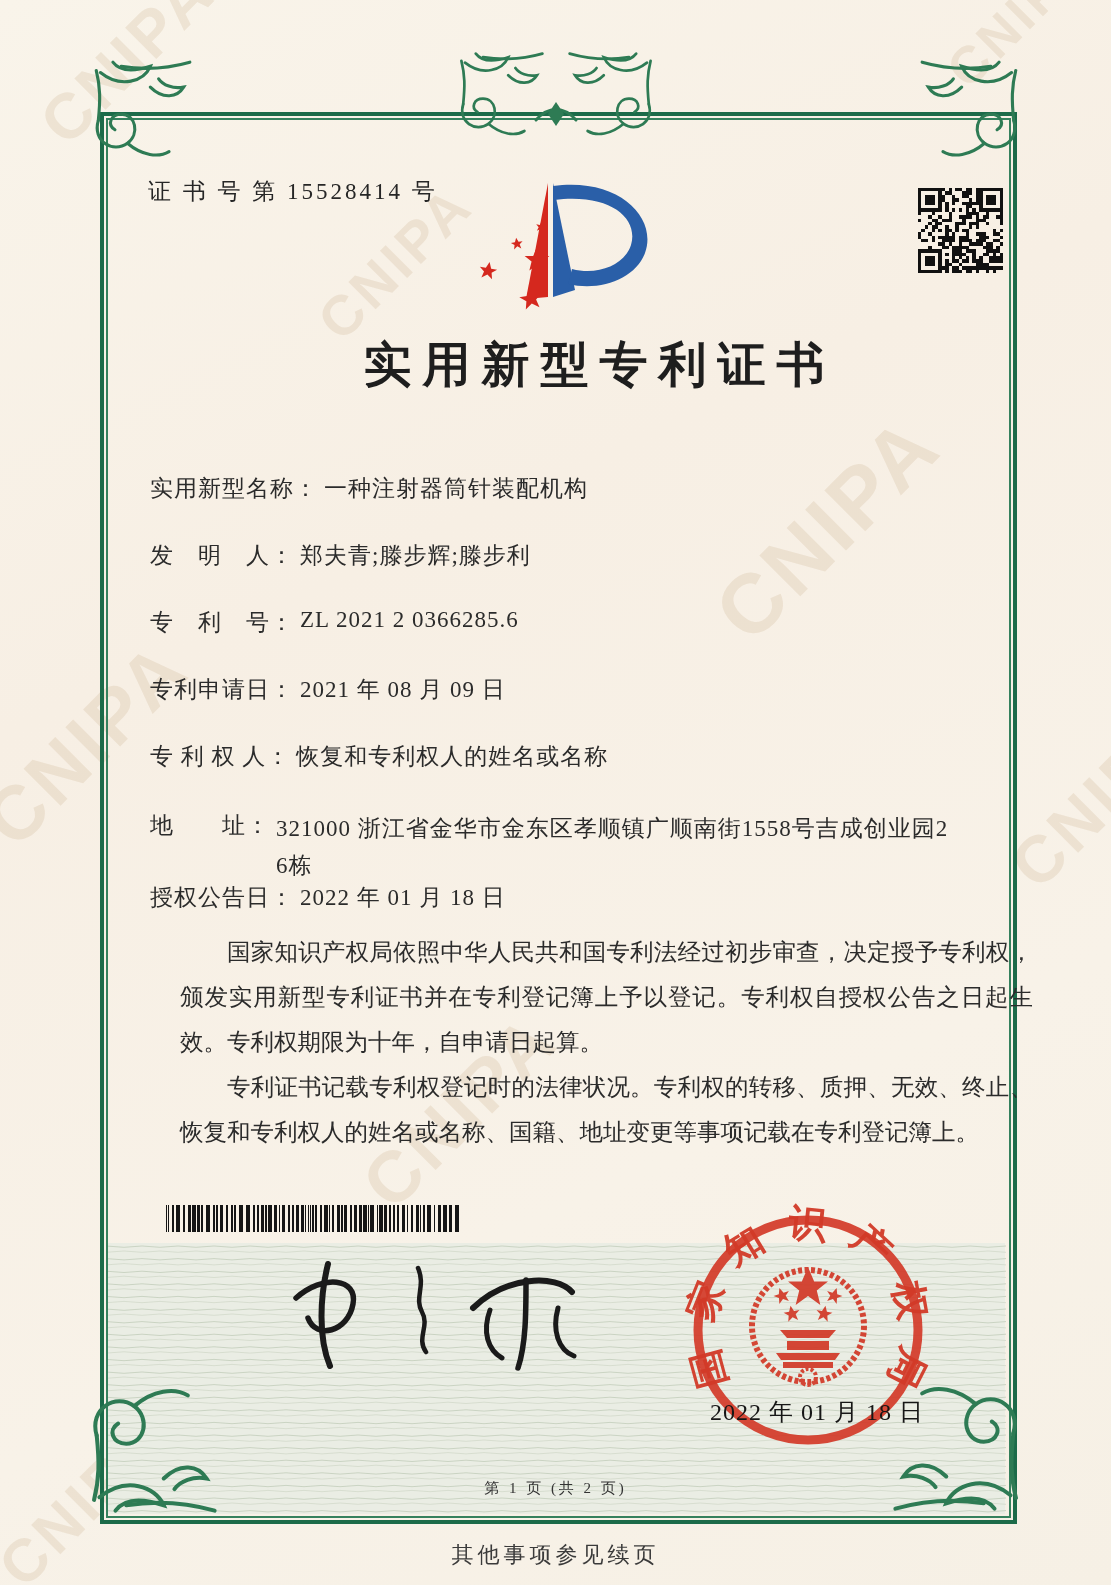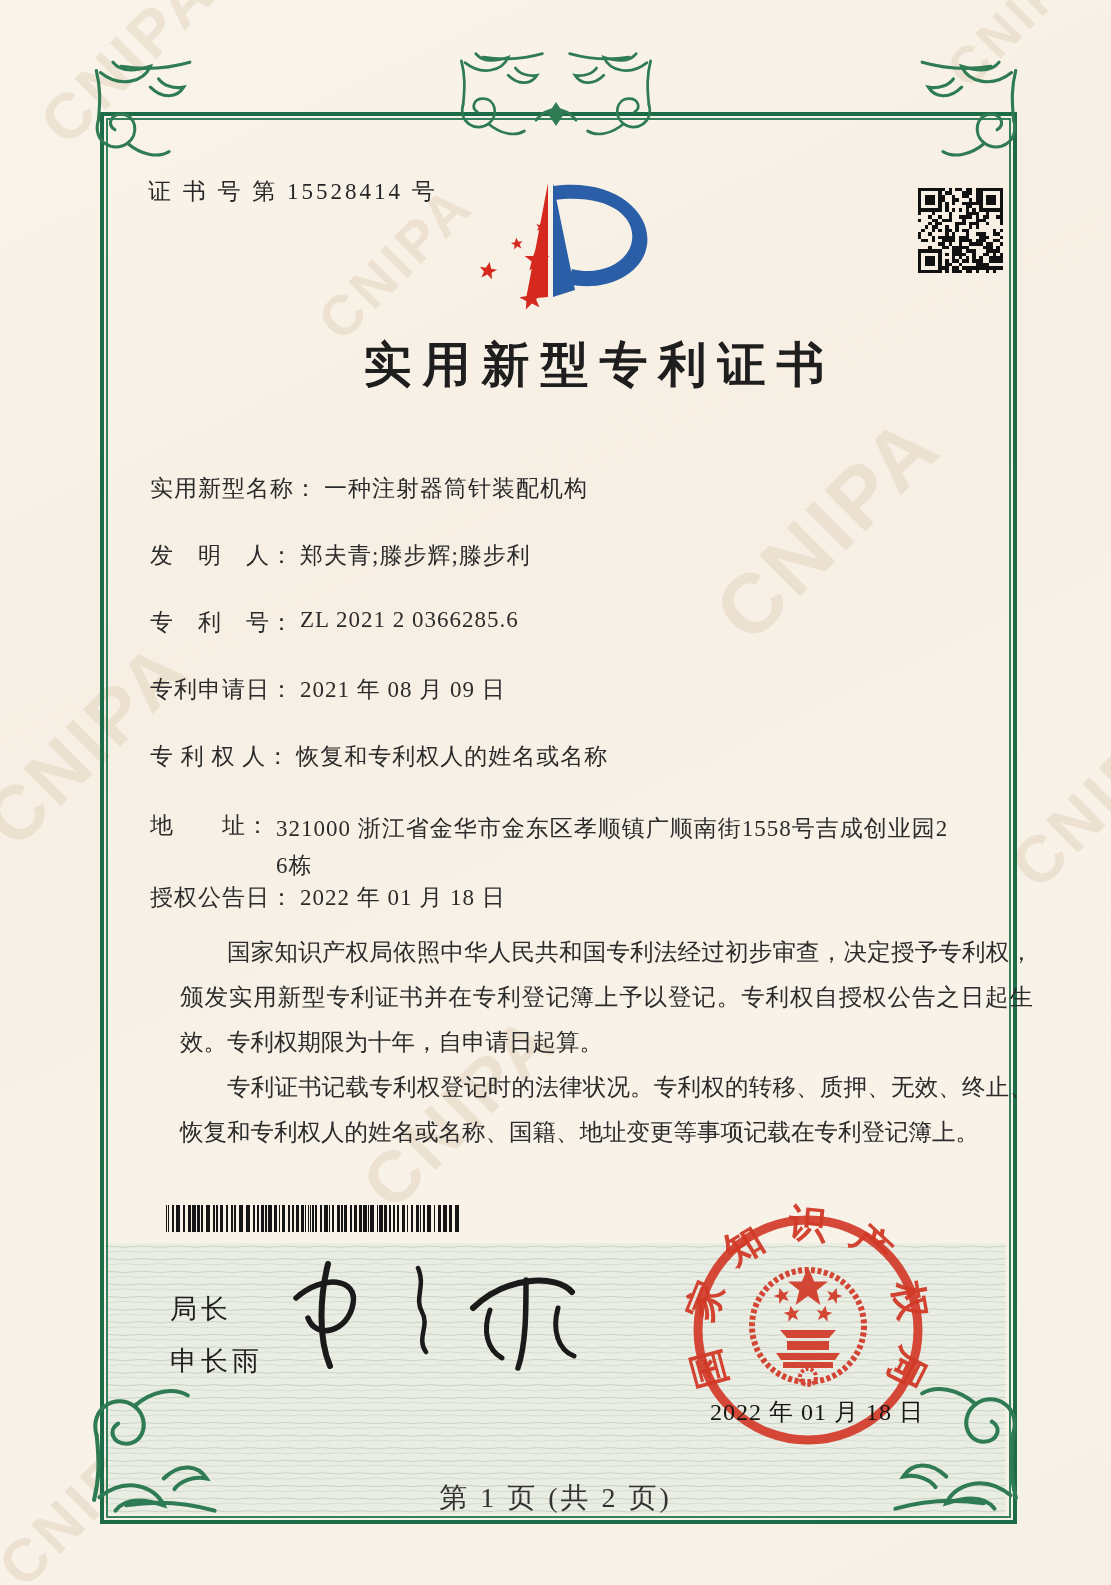--- a/index.html
+++ b/index.html
@@ -29,21 +29,21 @@
              line-height:45px;text-align:justify;color:#2b2b2b;margin-left:47px;}
   .body-text p{margin:0;text-indent:2em;}
   .barcode{position:absolute;left:166px;top:1205px;width:294px;height:27px;}
   .sig-block{position:absolute;left:170px;top:1283px;font-family:"Liberation Sans","DejaVu Sans",sans-serif;
              font-size:27px;letter-spacing:4px;color:#1f1f1f;line-height:52px;}
   .signature{position:absolute;left:268px;top:1246px;width:330px;height:160px;}
   .seal{position:absolute;left:688px;top:1208px;width:240px;height:240px;}
   .seal-date{position:absolute;left:710px;top:1396px;font-size:24px;letter-spacing:1px;
              color:#161616;z-index:6;white-space:nowrap;}
   .page-info{position:absolute;left:0;top:1479px;width:100%;text-align:center;
-             font-size:28px;letter-spacing:3px;color:#333;z-index:3;}
+             font-size:15px;letter-spacing:3px;color:#333;z-index:3;}
   .cont-note{position:absolute;left:0;top:1540px;width:100%;text-align:center;
              font-size:22px;letter-spacing:4px;color:#3a3a3a;}
   .orn{position:absolute;pointer-events:none;}
   .flo{stroke:#2e7b54;stroke-width:3;fill:none;stroke-linecap:round;}
   svg{overflow:visible;}
 </style>
 </head>
 <body>
 
 <div class="page">
@@ -580,24 +580,20 @@
       <rect x="254" y="0" width="1" height="27" fill="#151515"></rect>
       <rect x="257" y="0" width="2" height="27" fill="#151515"></rect>
       <rect x="261" y="0" width="4" height="27" fill="#151515"></rect>
       <rect x="268" y="0" width="1" height="27" fill="#151515"></rect>
       <rect x="272" y="0" width="3" height="27" fill="#151515"></rect>
       <rect x="277" y="0" width="4" height="27" fill="#151515"></rect>
       <rect x="283" y="0" width="3" height="27" fill="#151515"></rect>
       <rect x="289" y="0" width="4" height="27" fill="#151515"></rect>
     </svg>
 
-  <div class="sig-block">
-    <div>局长</div>
-    <div>申长雨</div>
-  </div>
 
   <svg class="signature" viewBox="0 0 330 160" fill="none" stroke="#1a1a1a" stroke-linecap="round">
     <path d="M60,18 C52,50 50,92 62,120" stroke-width="6"></path>
     <path d="M28,52 C55,28 90,32 85,58 C80,86 48,94 40,72" stroke-width="5.5"></path>
     <path d="M150,22 C158,40 146,52 154,66 C162,80 148,92 158,106" stroke-width="4.5"></path>
     <path d="M205,62 C238,30 288,28 304,46" stroke-width="6"></path>
     <path d="M258,34 C258,66 258,98 250,122" stroke-width="5.5"></path>
     <path d="M222,64 C214,86 220,104 234,112" stroke-width="5"></path>
     <path d="M290,62 C284,84 290,104 306,110" stroke-width="5"></path>
   </svg>
@@ -620,14 +616,15 @@
       <path d="M92,122 h56 l-7,8 h-42 Z" stroke="none"></path>
       <rect x="99" y="133" width="42" height="9" stroke="none"></rect>
       <path d="M88,145 h64 l-5,7 h-54 Z" stroke="none"></path>
       <rect x="95" y="154" width="50" height="6" stroke="none"></rect>
       <circle cx="120" cy="169" r="8" fill="none" stroke-width="4" stroke-dasharray="3 2"></circle>
     </g>
   </svg>
   <div class="seal-date">2022 年 01 月 18 日</div>
 
   <div class="page-info">第 1 页 (共 2 页)</div>
+  <div class="cont-note">其他事项参见续页</div>
 
 </div>
 
 </body></html>

